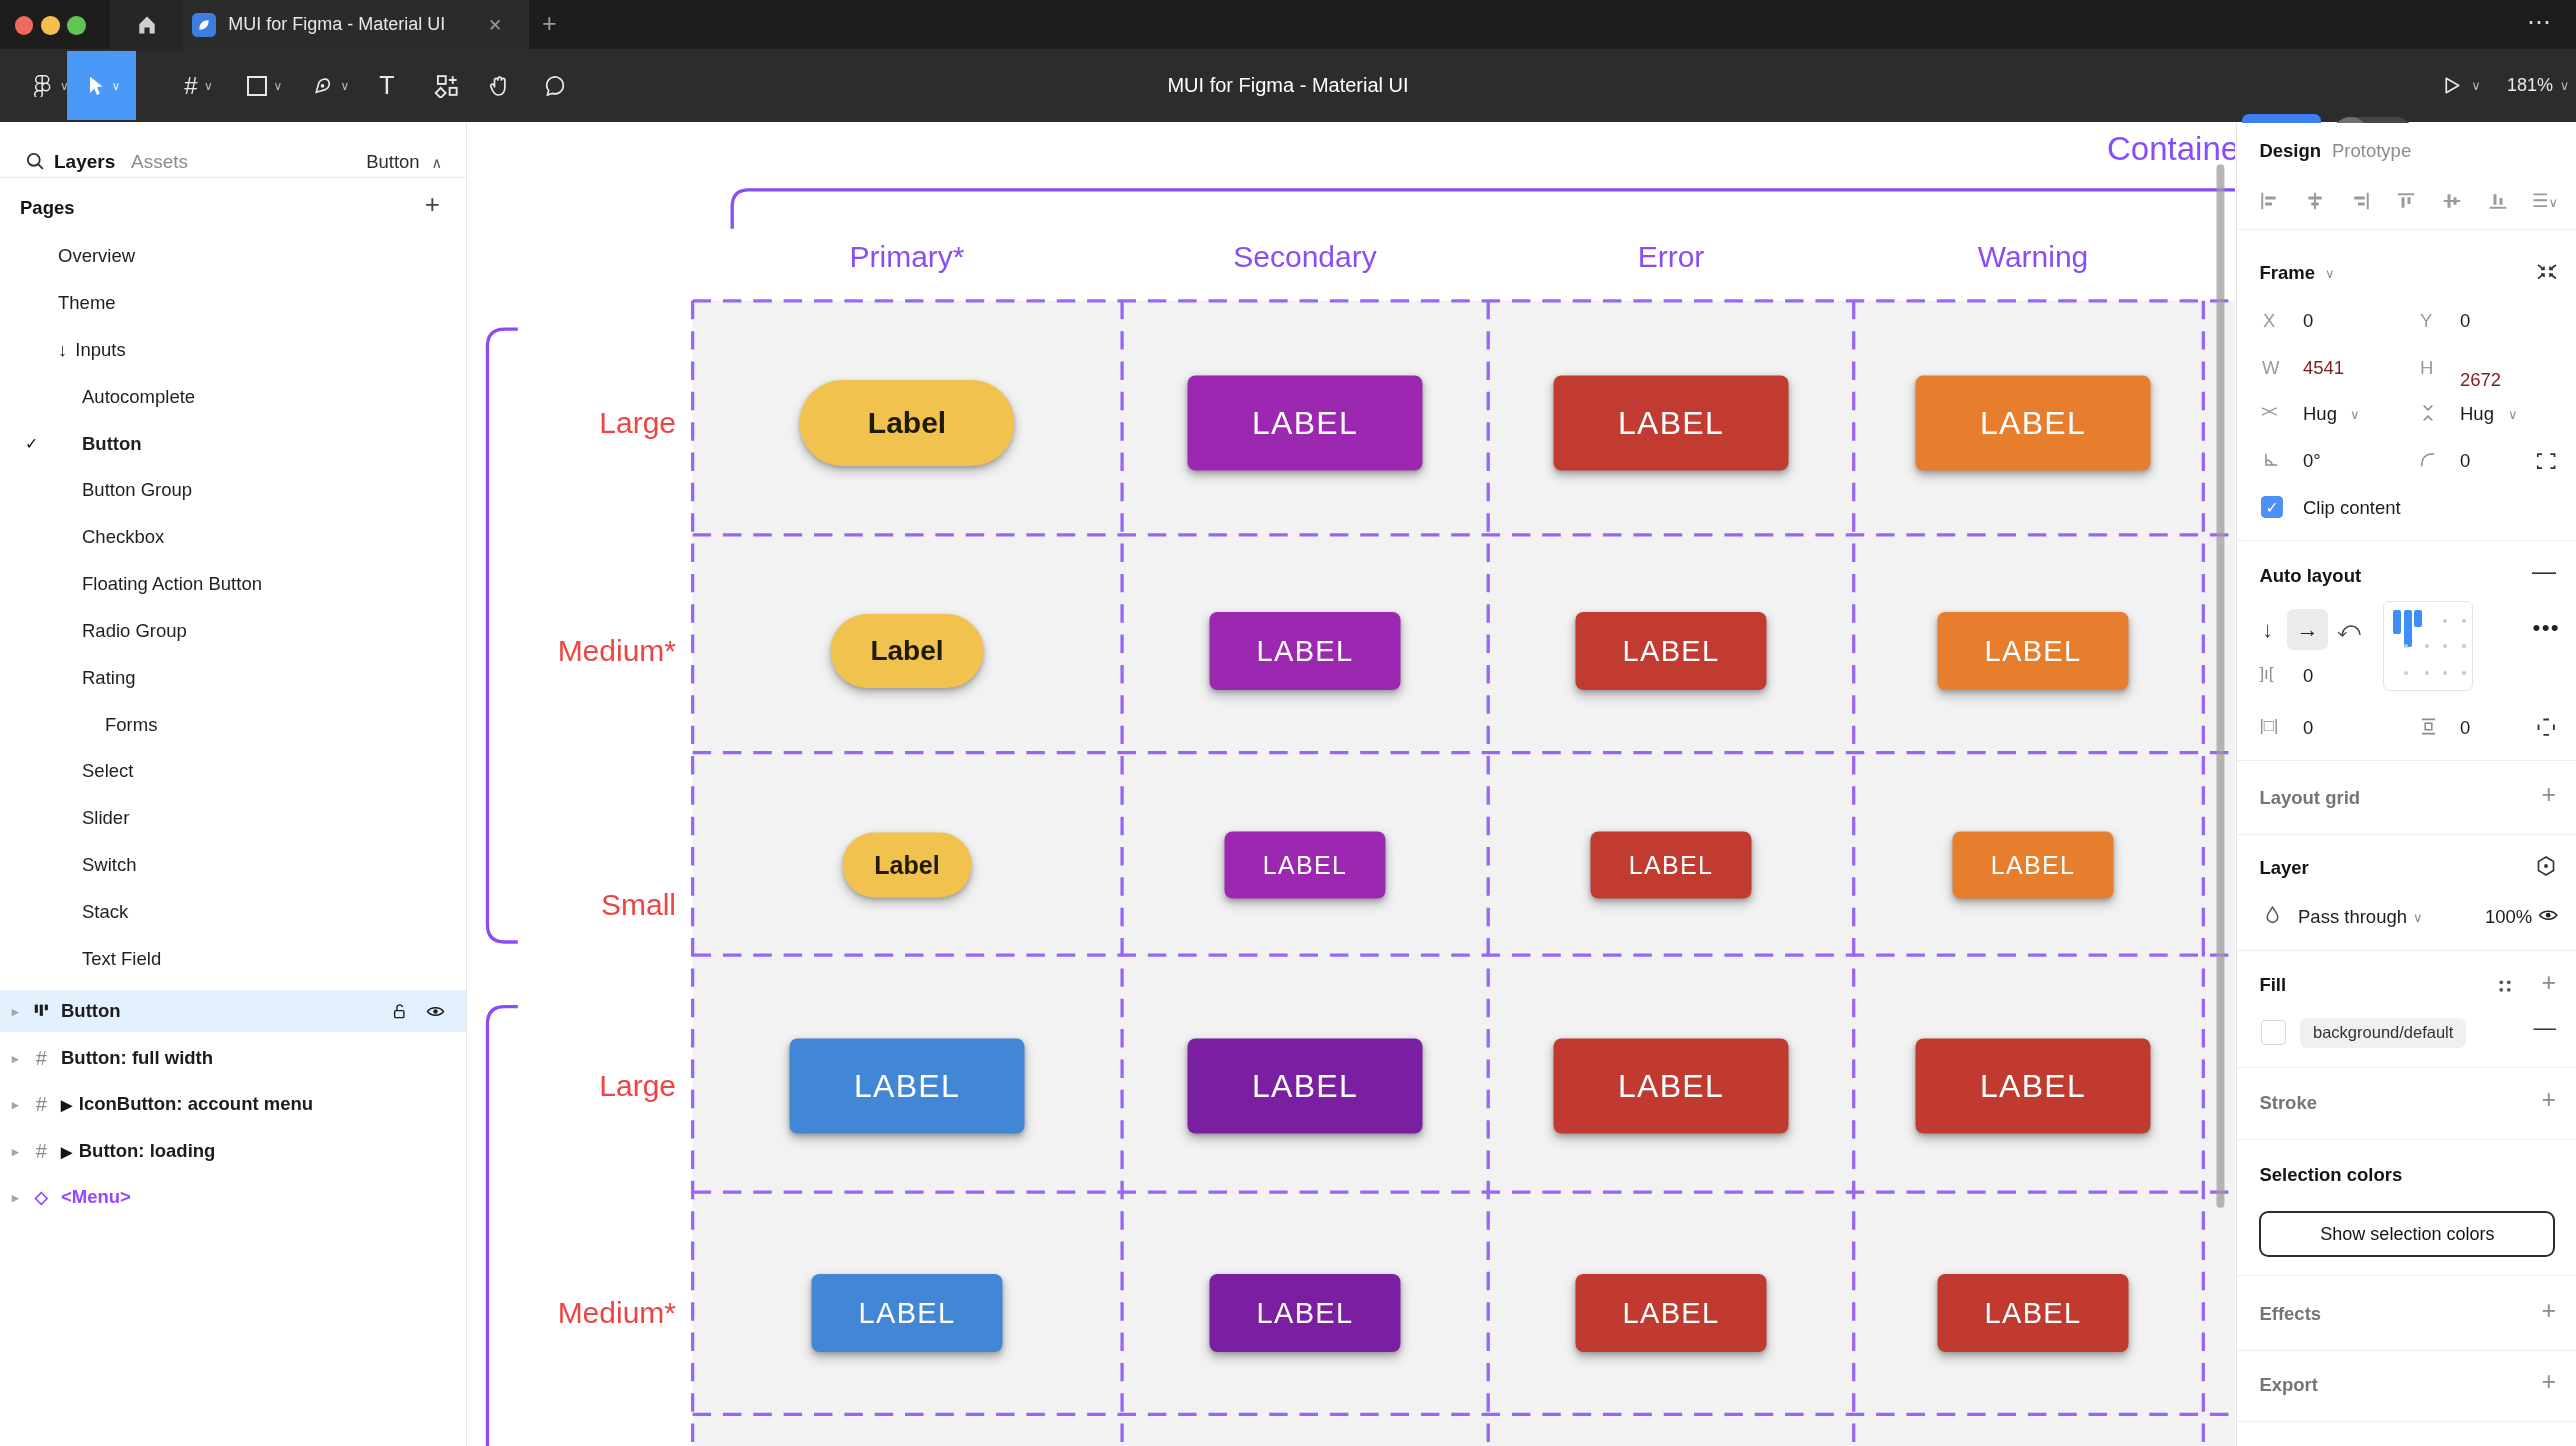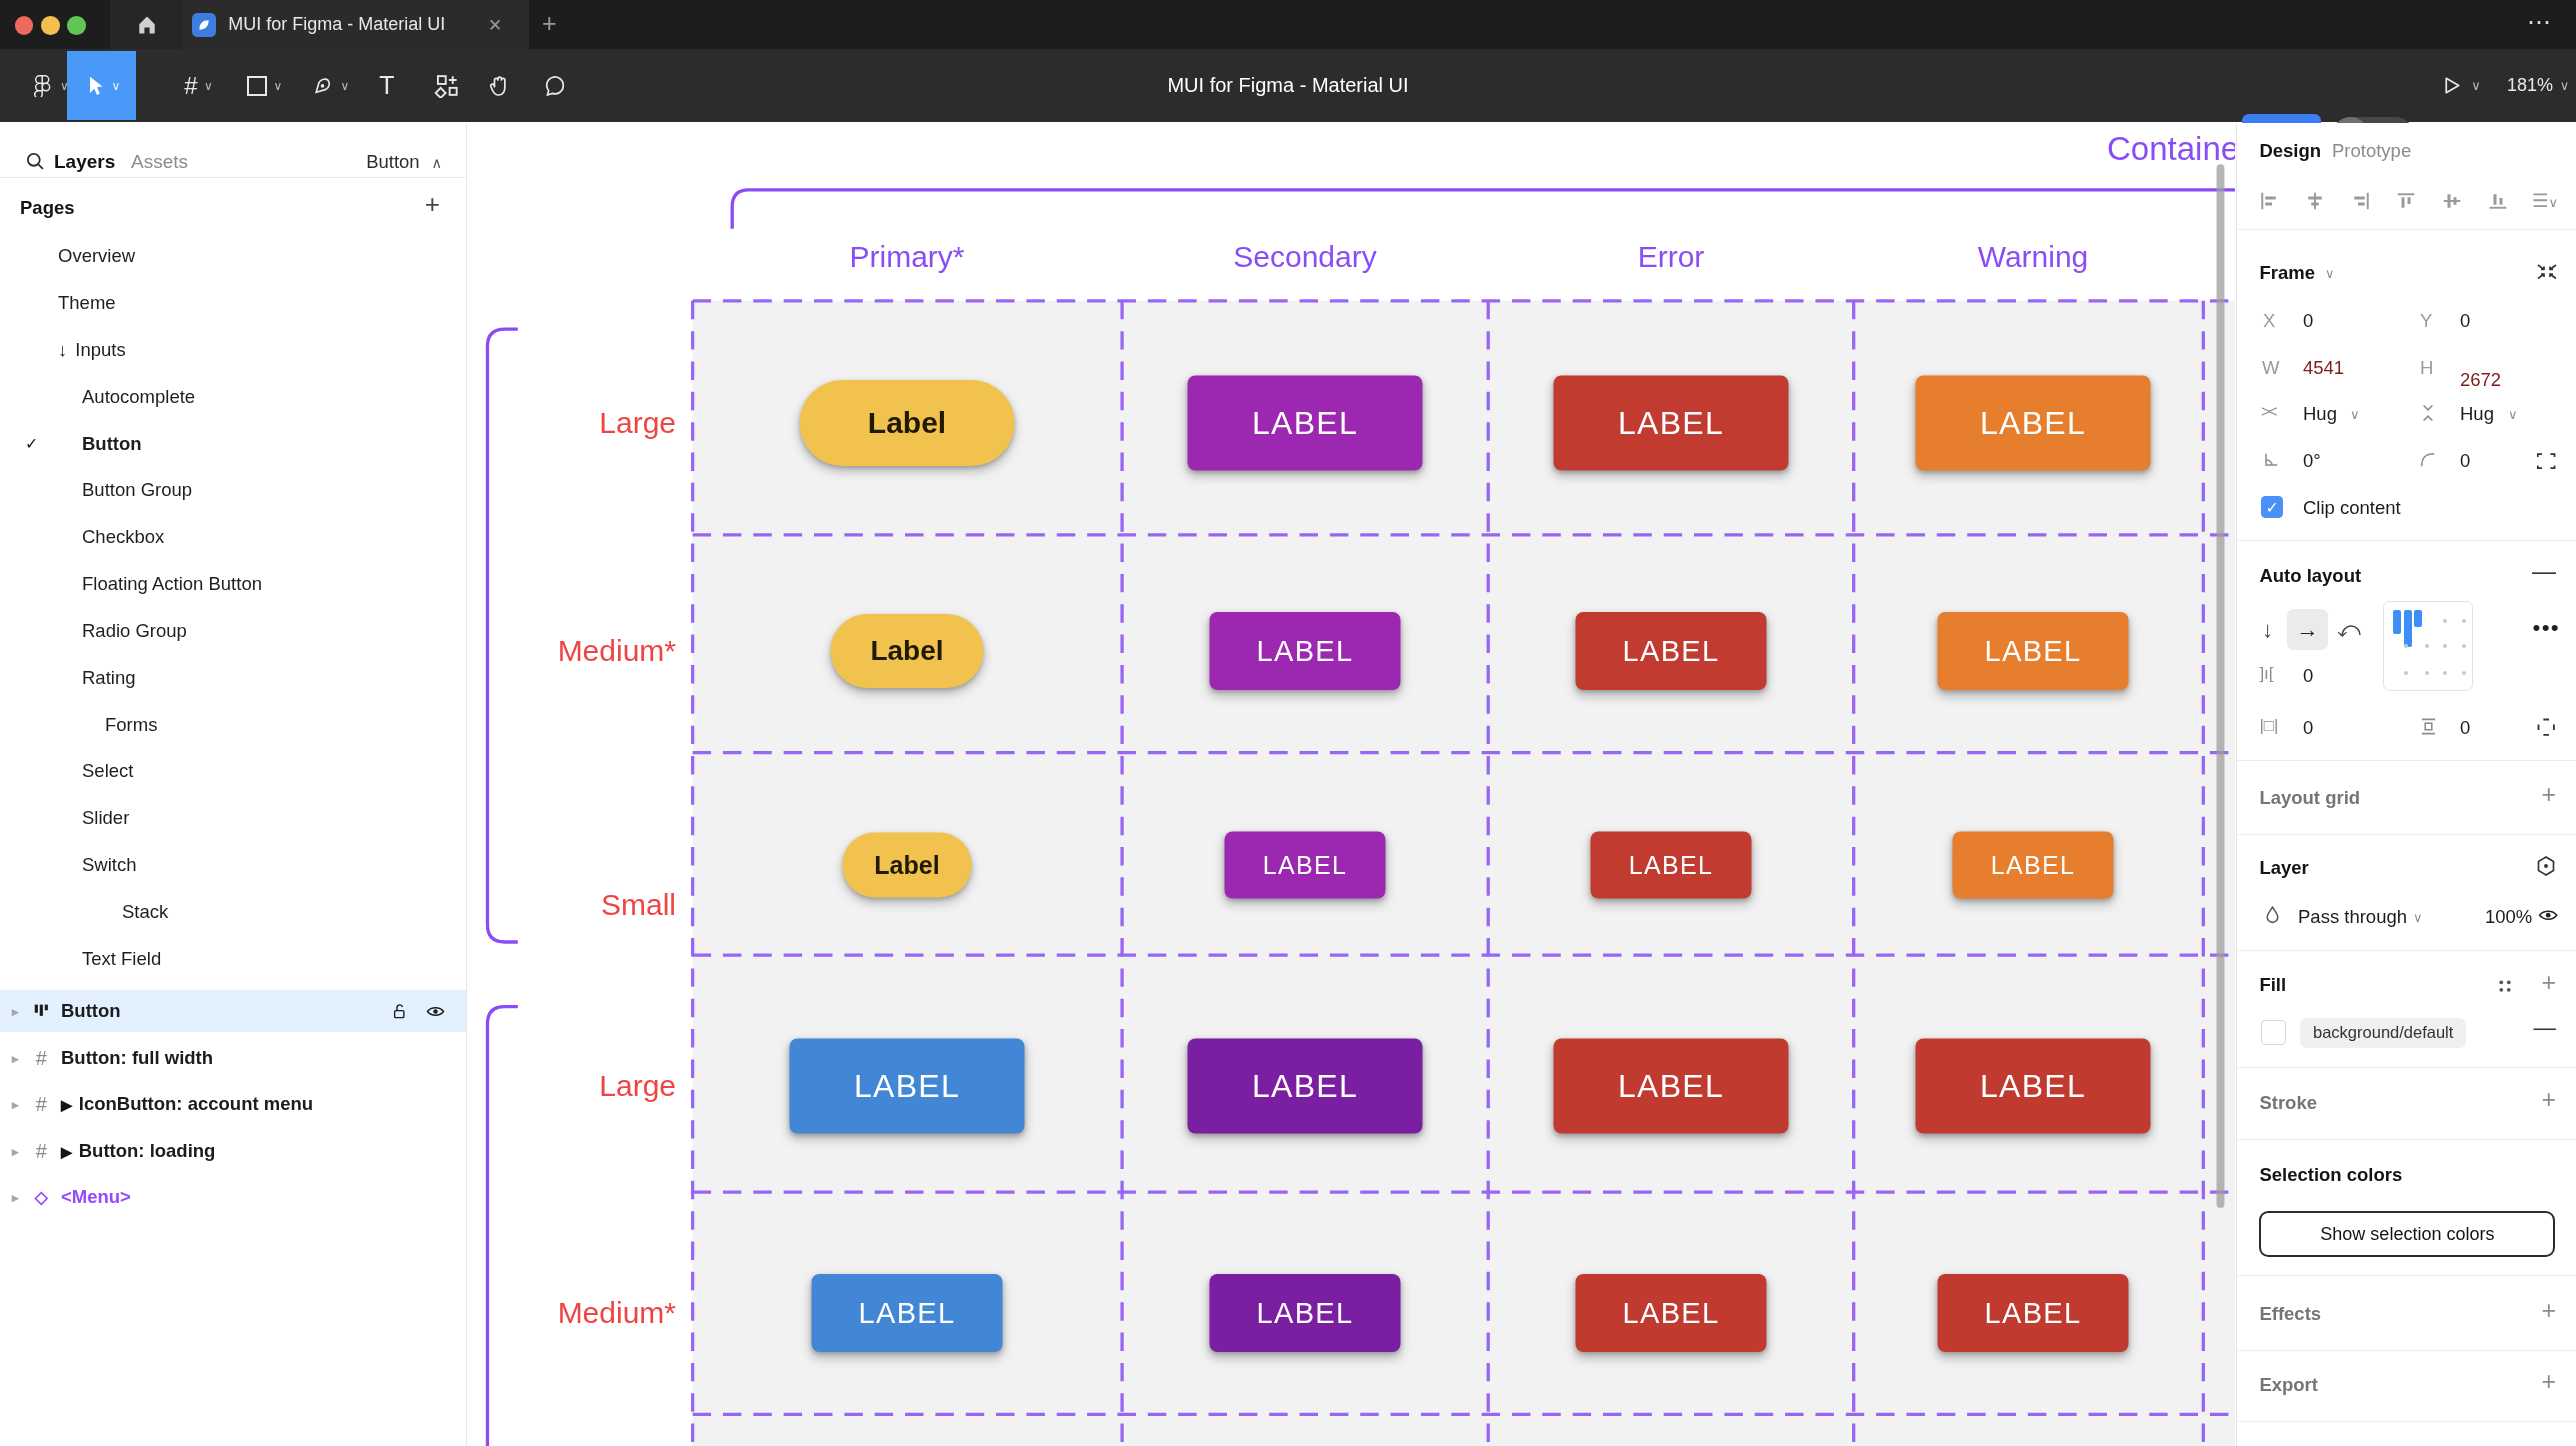--- a/index.html
+++ b/index.html
@@ -248,21 +248,21 @@
         <span>Select</span>
       </div>
       <div class="page-item" style="top: 676px;">
         <span style="width:82px"></span>
         <span>Slider</span>
       </div>
       <div class="page-item" style="top: 723px;">
         <span style="width:82px"></span>
         <span>Switch</span>
       </div>
-      <div class="page-item" style="top: 770px; padding-left: 40px;">
+      <div class="page-item" style="top: 770px;">
         <span style="width:82px"></span>
         <span>Stack</span>
       </div>
       <div class="page-item" style="top: 817px;">
         <span style="width:82px"></span>
         <span>Text Field</span>
       </div>
     </div>
   <div id="layers-list">
       <div class="layer-row selected" style="top: 867px;">

